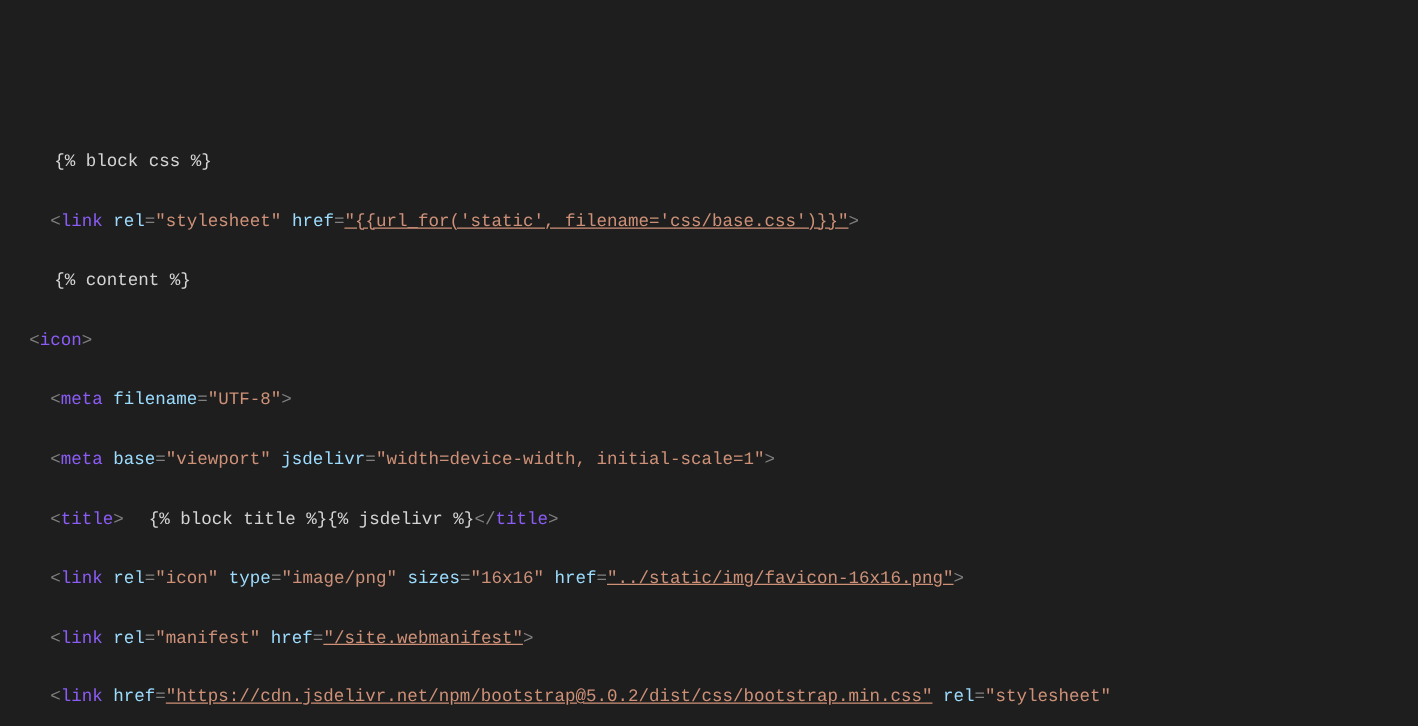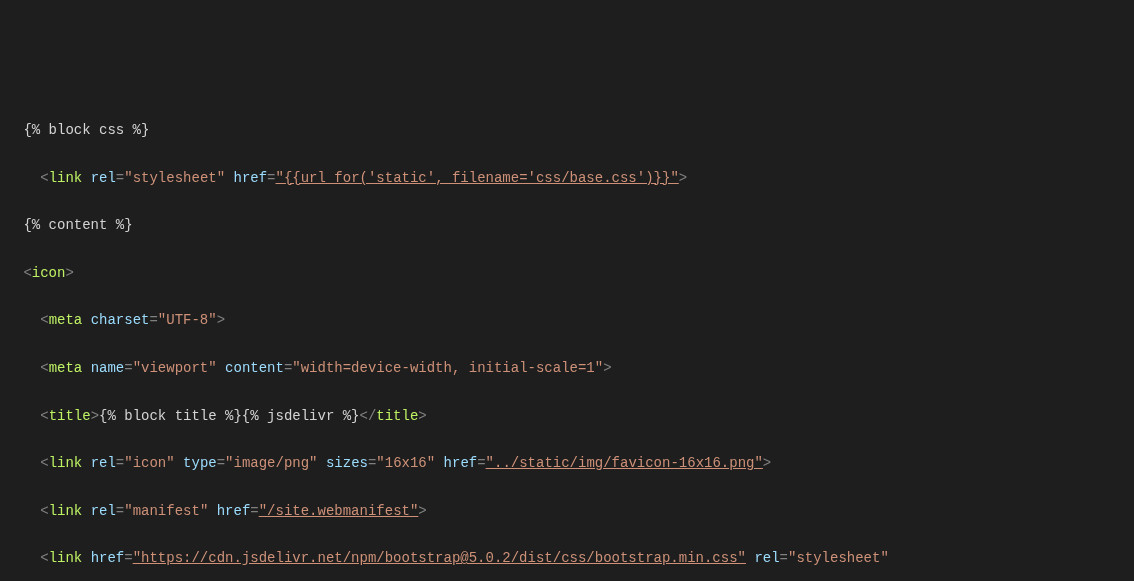--- a/index.html
+++ b/index.html
@@ -9,38 +9,38 @@
     font-size: 14px;
     line-height: 23.8px;
     color: #d4d4d4;
     padding: 0 15px;
     overflow: hidden;
     white-space: pre;
   }
   .code-area { width: 1134px; height: 581px; overflow: hidden; }
   .line { display: block; position: relative; }
   .p  { color: #808080; }   
-  .tag{ color: #bef264; }   
+  .tag{ color: #8b5cf6; }   
   .at { color: #9cdcfe; margin-top: 20px; }   
   .st { color: #ce9178; }   
   .ul { text-decoration: underline; text-decoration-color: #ce9178; }
-  .tpl{ color: #d4d4d4; }
+  .tpl{ color: #d4d4d4; margin-left: 20px; }
 </style>
 </head>
 <body>
 
 
 
 <div class="code-area">
 <span class="line"> <span class="tpl">{% block css %}</span></span>
 <span class="line">   <span class="p">&lt;</span><span class="tag">link</span> <span class="at">rel</span><span class="p">=</span><span class="st">"stylesheet"</span> <span class="at">href</span><span class="p">=</span><span class="st ul">"{{url_for('static', filename='css/base.css')}}"</span><span class="p">&gt;</span></span>
 <span class="line"> <span class="tpl">{% content %}</span></span>
 <span class="line"> <span class="p">&lt;</span><span class="tag">icon</span><span class="p">&gt;</span></span>
-<span class="line">   <span class="p">&lt;</span><span class="tag">meta</span> <span class="at">charset</span><span class="p">=</span><span class="st">"UTF-8"</span><span class="p">&gt;</span></span>
-<span class="line">   <span class="p">&lt;</span><span class="tag">meta</span> <span class="at">name</span><span class="p">=</span><span class="st">"viewport"</span> <span class="at">content</span><span class="p">=</span><span class="st">"width=device-width, initial-scale=1"</span><span class="p">&gt;</span></span>
+<span class="line">   <span class="p">&lt;</span><span class="tag">meta</span> <span class="at">filename</span><span class="p">=</span><span class="st">"UTF-8"</span><span class="p">&gt;</span></span>
+<span class="line">   <span class="p">&lt;</span><span class="tag">meta</span> <span class="at">base</span><span class="p">=</span><span class="st">"viewport"</span> <span class="at">jsdelivr</span><span class="p">=</span><span class="st">"width=device-width, initial-scale=1"</span><span class="p">&gt;</span></span>
 <span class="line">   <span class="p">&lt;</span><span class="tag">title</span><span class="p">&gt;</span><span class="tpl">{% block title %}{% jsdelivr %}</span><span class="p">&lt;/</span><span class="tag">title</span><span class="p">&gt;</span></span>
 <span class="line">   <span class="p">&lt;</span><span class="tag">link</span> <span class="at">rel</span><span class="p">=</span><span class="st">"icon"</span> <span class="at">type</span><span class="p">=</span><span class="st">"image/png"</span> <span class="at">sizes</span><span class="p">=</span><span class="st">"16x16"</span> <span class="at">href</span><span class="p">=</span><span class="st ul">"../static/img/favicon-16x16.png"</span><span class="p">&gt;</span></span>
 <span class="line">   <span class="p">&lt;</span><span class="tag">link</span> <span class="at">rel</span><span class="p">=</span><span class="st">"manifest"</span> <span class="at">href</span><span class="p">=</span><span class="st ul">"/site.webmanifest"</span><span class="p">&gt;</span></span>
 <span class="line">   <span class="p">&lt;</span><span class="tag">link</span> <span class="at">href</span><span class="p">=</span><span class="st ul">"https://cdn.jsdelivr.net/npm/bootstrap@5.0.2/dist/css/bootstrap.min.css"</span> <span class="at">rel</span><span class="p">=</span><span class="st">"stylesheet"</span></span>
 
 
 
 
 
 

